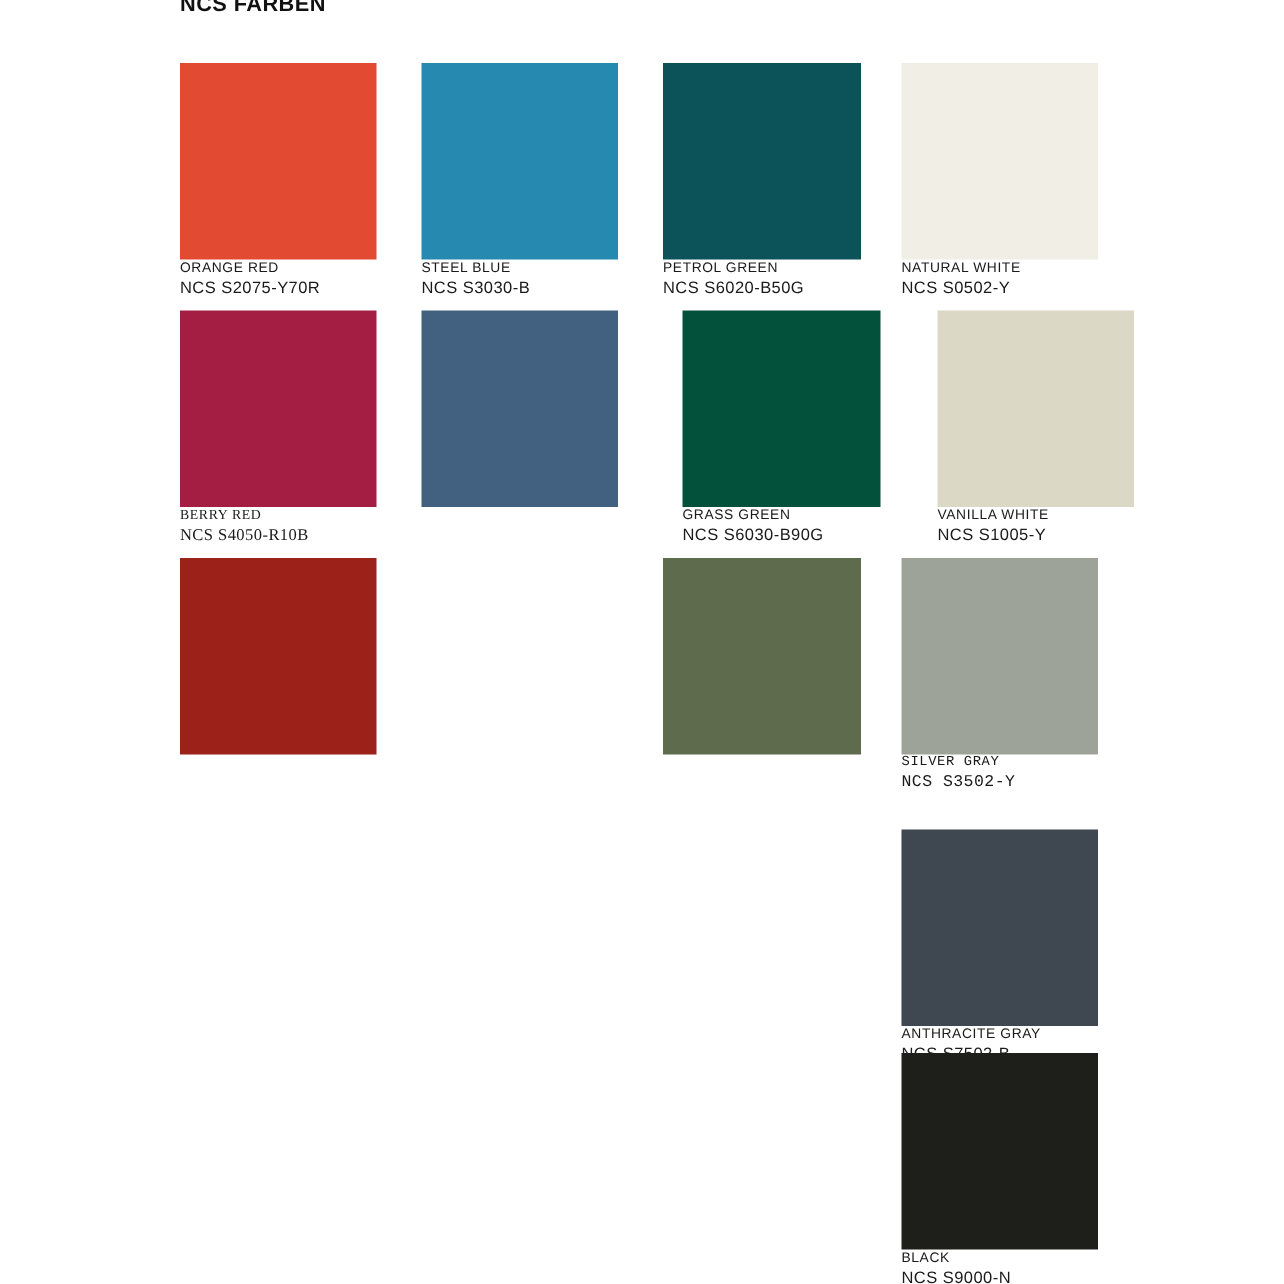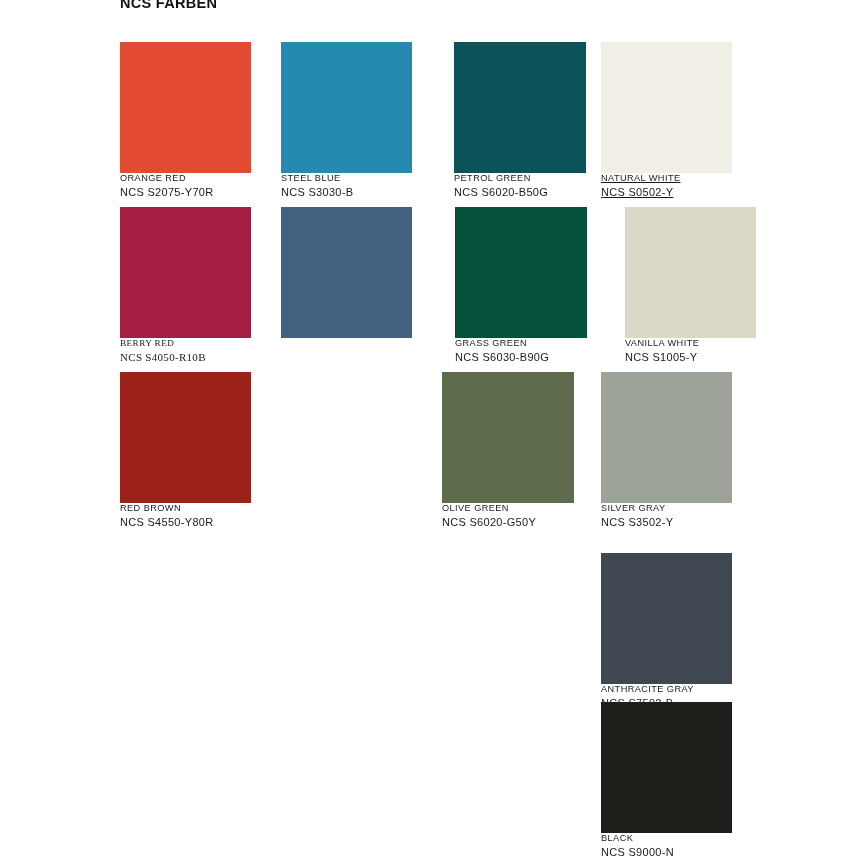--- a/index.html
+++ b/index.html
@@ -95,77 +95,69 @@
         </div>
         <div class="swatch-cell" style="top: 165px; font-family: Liberation Serif, serif;">
           <div class="swatch" style="background: rgb(164, 30, 67);"></div>
           <div class="labels">
             <div class="label-name">BERRY RED</div>
             <div class="label-code">NCS S4050-R10B</div>
           </div>
         </div>
         <div class="swatch-cell" style="top: 330px;">
           <div class="swatch" style="background: rgb(156, 33, 25);"></div>
-          <div class="labels">
-            <div class="label-name">RED BROWN</div>
-            <div class="label-code">NCS S4550-Y80R</div>
-          </div>
         </div>
       </div>
       <div class="col col-1">
         <div class="swatch-cell" style="top: 0px;">
           <div class="swatch" style="background: rgb(38, 137, 176);"></div>
           <div class="labels">
             <div class="label-name">STEEL BLUE</div>
             <div class="label-code">NCS S3030-B</div>
           </div>
         </div>
         <div class="swatch-cell" style="top: 165px;">
           <div class="swatch" style="background: rgb(66, 96, 127);"></div>
         </div>
       </div>
       <div class="col col-2">
-        <div class="swatch-cell wide" style="top: 0px; margin-left: 12px;">
+        <div class="swatch-cell wide" style="top: 0px;">
           <div class="swatch" style="background: rgb(11, 82, 89);"></div>
           <div class="labels">
             <div class="label-name">PETROL GREEN</div>
             <div class="label-code">NCS S6020-B50G</div>
           </div>
         </div>
         <div class="swatch-cell wide" style="top: 165px; margin-left: 13px;">
           <div class="swatch" style="background: rgb(3, 81, 58);"></div>
           <div class="labels">
             <div class="label-name">GRASS GREEN</div>
             <div class="label-code">NCS S6030-B90G</div>
           </div>
         </div>
         <div class="swatch-cell wide" style="top: 330px;">
           <div class="swatch" style="background: rgb(94, 107, 76);"></div>
-          <div class="labels">
-            <div class="label-name">OLIVE GREEN</div>
-            <div class="label-code">NCS S6020-G50Y</div>
-          </div>
         </div>
       </div>
       <div class="col col-3">
-        <div class="swatch-cell" style="top: 0px; text-decoration: underline;">
+        <div class="swatch-cell" style="top: 0px;">
           <div class="swatch" style="background: rgb(240, 238, 229);"></div>
           <div class="labels">
             <div class="label-name">NATURAL WHITE</div>
             <div class="label-code">NCS S0502-Y</div>
           </div>
         </div>
         <div class="swatch-cell" style="top: 165px; margin-left: 24px;">
           <div class="swatch" style="background: rgb(220, 216, 198);"></div>
           <div class="labels">
             <div class="label-name">VANILLA WHITE</div>
             <div class="label-code">NCS S1005-Y</div>
           </div>
         </div>
-        <div class="swatch-cell" style="top: 330px;">
+        <div class="swatch-cell" style="top: 330px; font-family: Liberation Mono, monospace;">
           <div class="swatch" style="background: rgb(157, 163, 153);"></div>
           <div class="labels">
             <div class="label-name">SILVER GRAY</div>
             <div class="label-code">NCS S3502-Y</div>
           </div>
         </div>
         <div class="swatch-cell" style="top: 495px; margin-top: 16px;">
           <div class="swatch" style="background: rgb(63, 71, 81);"></div>
           <div class="labels">
             <div class="label-name">ANTHRACITE GRAY</div>

